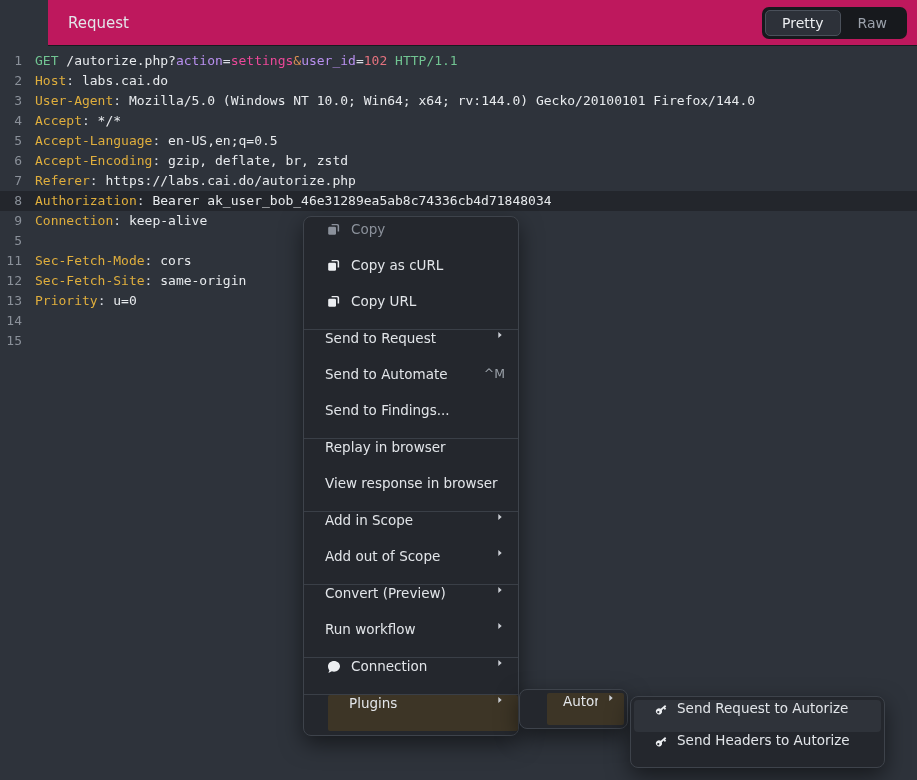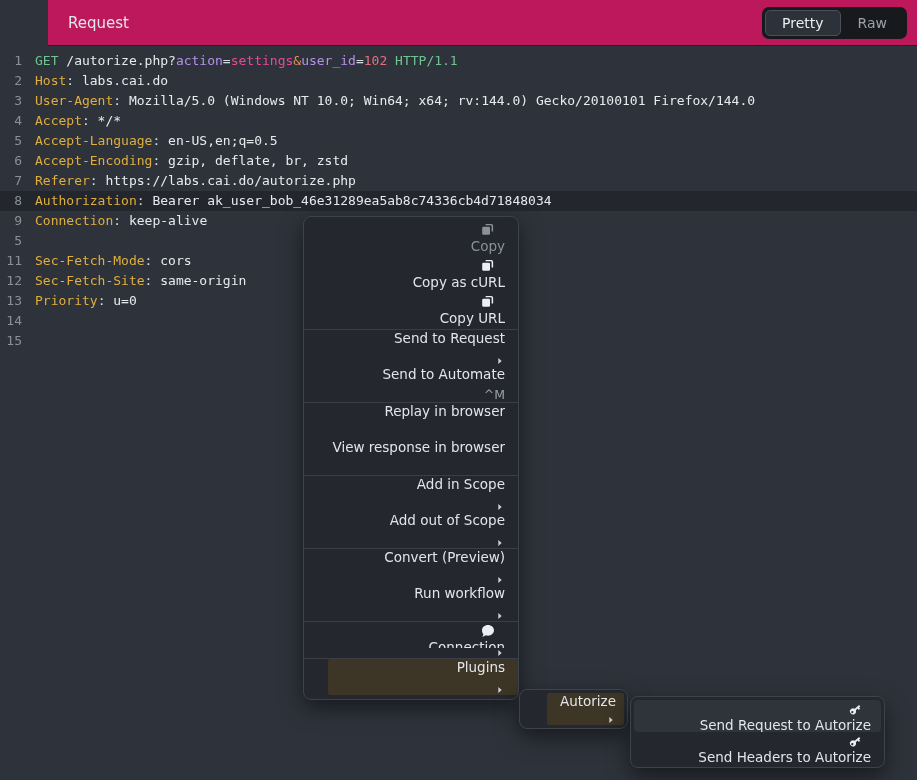--- a/index.html
+++ b/index.html
@@ -28,22 +28,22 @@
   .tok-punct{color:#d8dce2}
   .tok-value{color:#ec4899}
   .tok-amp{color:#de9352}
   .tok-num{color:#e4727e}
   .tok-header{color:#dfae3d}
 
   
   .menu{position:absolute;background:#24272d;border:1px solid #3e434b;border-radius:8px;
         box-shadow:0 8px 22px rgba(0,0,0,.5);box-sizing:border-box;}
   .context-menu{left:303px;top:216px;width:216px;padding:4px 0;}
-  .menu-item{height:36px;display:flex;align-items:flex-end;padding:0 13px 0 21px;
-             color:#e2e5e9;font-size:13.5px;cursor:pointer;box-sizing:border-box;flex-direction:column;}
+  .menu-item{height:36px;display:flex;align-items:flex-start;padding:0 13px 0 21px;
+             color:#e2e5e9;font-size:13.5px;cursor:pointer;box-sizing:border-box;}
   .menu-item .mi-icon{width:17px;height:17px;margin-right:9px;display:flex;
                       align-items:center;justify-content:center;color:#eceef1;flex:0 0 17px;}
   .menu-item .mi-label{flex:1;white-space:nowrap;overflow:hidden;}
   .menu-item .mi-shortcut{color:#9aa0a8;font-size:12.5px;margin-left:8px;}
   .menu-item .mi-chevron{color:#ccd0d6;margin-left:8px;display:flex;}
   .menu-item.disabled{color:#8b919b;cursor:default;}
   .menu-item.disabled .mi-icon{color:#8b919b;}
   .menu-sep{height:1px;background:#3a3f47;}
   .menu-item.hl-warm{background:#3d3526;border-radius:2px;margin-left:24px;}
   .menu-item.hl-light{background:#2f333a;border-radius:4px;}
@@ -119,20 +119,23 @@
         <span class="mi-chevron">
           <svg viewBox="0 0 24 24" width="10" height="10">
             <path d="M8 5l8 7-8 7z" fill="currentColor"></path>
           </svg>
         </span>
       </div>
       <div class="menu-item">
         <span class="mi-label">Send to Automate</span>
         <span class="mi-shortcut">^M</span>
       </div>
+      <div class="menu-item">
+        <span class="mi-label">Send to Findings...</span>
+      </div>
       <div class="menu-sep"></div>
       <div class="menu-item">
         <span class="mi-label">Replay in browser</span>
       </div>
       <div class="menu-item">
         <span class="mi-label">View response in browser</span>
       </div>
       <div class="menu-sep"></div>
       <div class="menu-item">
         <span class="mi-label">Add in Scope</span>

